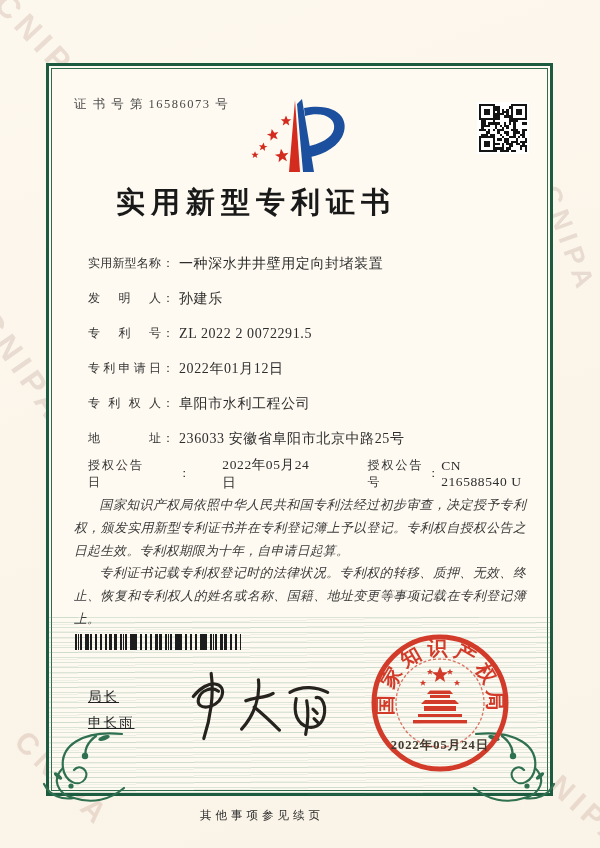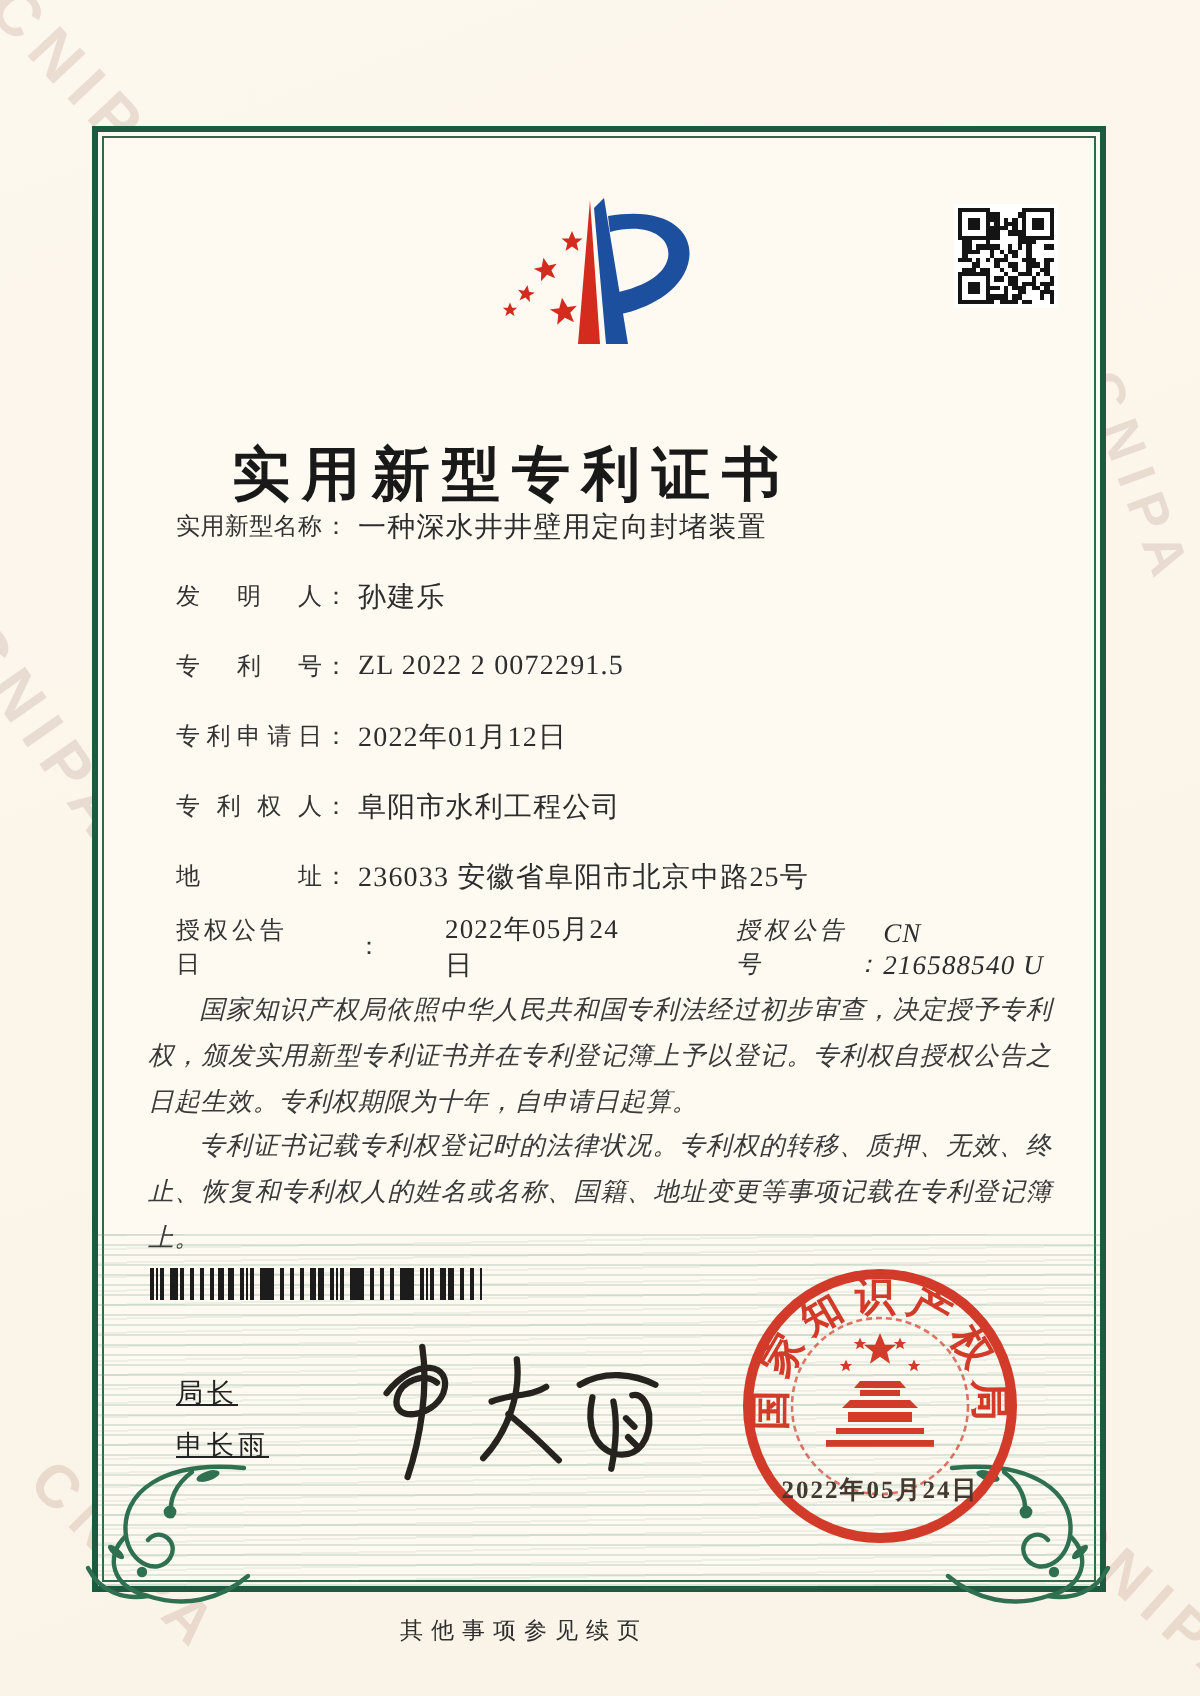--- a/index.html
+++ b/index.html
@@ -46,38 +46,38 @@
   }
   .logo { position:absolute; left:244px; top:94px; width:112px; height:82px; }
   .qr   {
     position:absolute; left:477px; top:102px; width:52px; height:52px;
     background:#fff; padding:2px; display:grid;
     grid-template-columns:repeat(21,1fr); grid-template-rows:repeat(21,1fr);
   }
   .qr div.q1{ background:#141414; } .qr div.q0{ background:#ffffff; }
   .page-title {
     position:absolute; left:0; top:183px; width:512px; text-align:center;
-    font-size:29px; font-weight:bold; color:#191919; letter-spacing:6px;margin-top:35px;
+    font-size:29px; font-weight:bold; color:#191919; letter-spacing:6px;
   }
   
   .field-rows { position:absolute; left:88px; top:246px; width:442px; }
   .field-row { height:35px; display:flex; align-items:center; }
   .field-label {
     display:inline-block; width:73px; font-size:12px; color:#333;
     text-align:justify; text-align-last:justify; flex:0 0 73px;
   }
   .field-colon { font-size:12px; color:#333; margin:0 5px 0 1px; }
   .field-value { font-size:14px; color:#2d2d2d; letter-spacing:0.6px; white-space:nowrap; }
   .grant-row {
     position:absolute; left:88px; top:456px; width:442px; height:35px;
     display:flex; align-items:center;gap:30px;
   }
   .grant-label { font-size:12px; color:#333; letter-spacing:2px; }
   .grant-value { font-size:13.5px; color:#2d2d2d; letter-spacing:0.6px; }
-  .grant-pair2 { margin-left:28px; display:flex; align-items:flex-end;font-style:italic; }
+  .grant-pair2 { margin-left:28px; display:flex; align-items:center; }
   
   .legal {
     position:absolute; left:74px; top:494px; width:452px;
     font-size:12.8px; color:#3a3a3a; line-height:1.78; letter-spacing:0.3px;
     font-style:italic; text-align:justify;
   }
   .legal p { text-indent:2em; }
   
   .barcode {
     position:absolute; left:75px; top:634px; width:166px; height:16px;
@@ -142,20 +142,21 @@
       <path d="M62,10 C54,16 50,24 52,32"></path>
     </g>
     <g fill="#2e7050">
       <circle cx="51" cy="30" r="3.2"></circle>
       <circle cx="37" cy="60" r="2.6"></circle>
       <ellipse cx="70" cy="12" rx="6" ry="2.4" transform="rotate(-18 70 12)"></ellipse>
       <ellipse cx="24" cy="50" rx="5" ry="2" transform="rotate(40 24 50)"></ellipse>
     </g>
   </svg>
 
+  <div class="cert-no">证 书 号 第 16586073 号</div>
 
   <svg class="logo" viewBox="0 0 112 82">
     <path d="M60,14 C94,8 107,26 98,43 C91,56 74,62 62,64 L60.5,53 C77,50 88,44 90,35 C92,24 79,17 61,22 Z" fill="#1c4f9e"></path>
     <polygon points="58,5 70,78 59,78 53,10" fill="#1c4f9e"></polygon>
     <polygon points="51,6 56,78 45,78" fill="#d42b1f"></polygon>
     <g fill="#d42b1f">
       <path transform="translate(42,27) scale(0.55)" d="M0,-10 2.9,-3.1 9.5,-3.1 4.2,1.2 5.9,8.1 0,4 -5.9,8.1 -4.2,1.2 -9.5,-3.1 -2.9,-3.1Z"></path>
       <path transform="translate(29,41) scale(0.62) rotate(-12)" d="M0,-10 2.9,-3.1 9.5,-3.1 4.2,1.2 5.9,8.1 0,4 -5.9,8.1 -4.2,1.2 -9.5,-3.1 -2.9,-3.1Z"></path>
       <path transform="translate(19,53) scale(0.45) rotate(10)" d="M0,-10 2.9,-3.1 9.5,-3.1 4.2,1.2 5.9,8.1 0,4 -5.9,8.1 -4.2,1.2 -9.5,-3.1 -2.9,-3.1Z"></path>
       <path transform="translate(11,61) scale(0.38)" d="M0,-10 2.9,-3.1 9.5,-3.1 4.2,1.2 5.9,8.1 0,4 -5.9,8.1 -4.2,1.2 -9.5,-3.1 -2.9,-3.1Z"></path>

